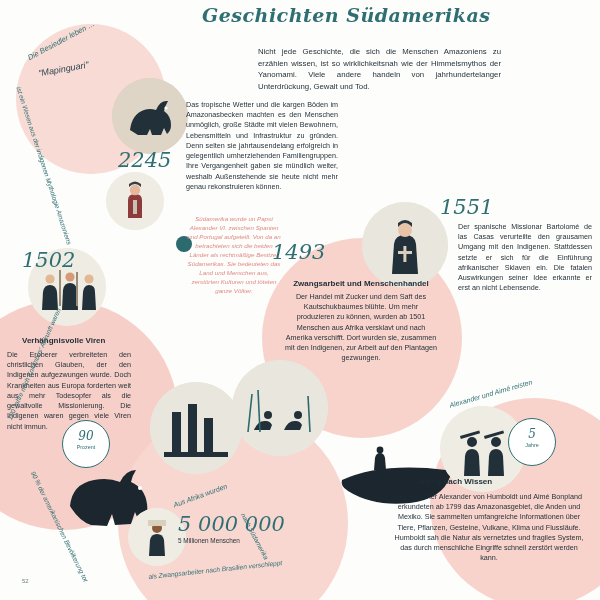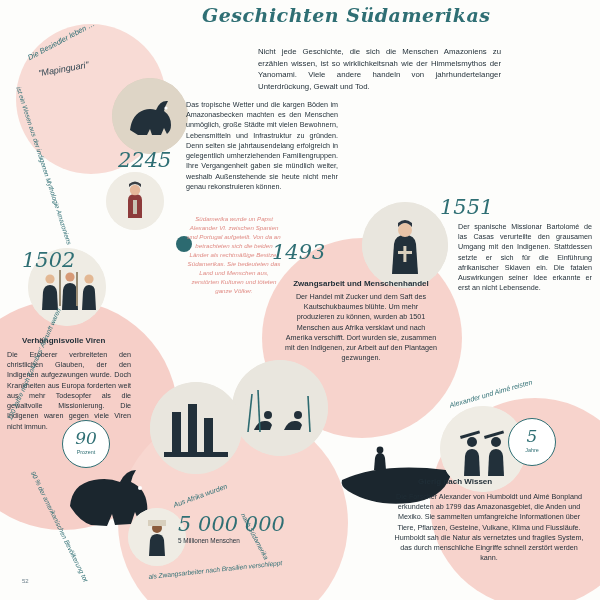--- a/index.html
+++ b/index.html
@@ -171,21 +171,21 @@
     background: #ffffff;
     border: 1.4px solid #2f6f74;
     z-index: 8;
     text-align: center;
     color: #2f6f74;
   }
   .circlebadge .big {
     display: block;
     font-family: "DejaVu Serif", serif;
     font-style: italic;
-    font-size: 17px;
+    font-size: 12px;
     margin-top: 9px;
     line-height: 1;
   }
   .circlebadge .sub {
     display: block;
     font-size: 5.4px;
     margin-top: 2px;
   }
   .b-prozent { left: 62px; top: 420px; }
   .b-jahre { left: 508px; top: 418px; }

